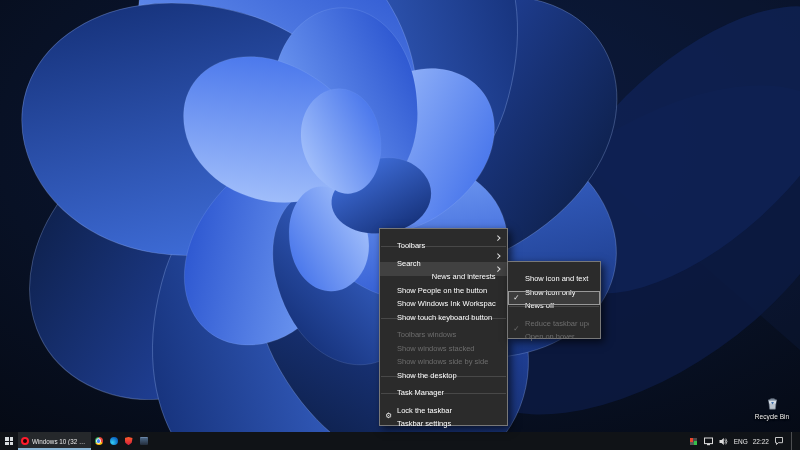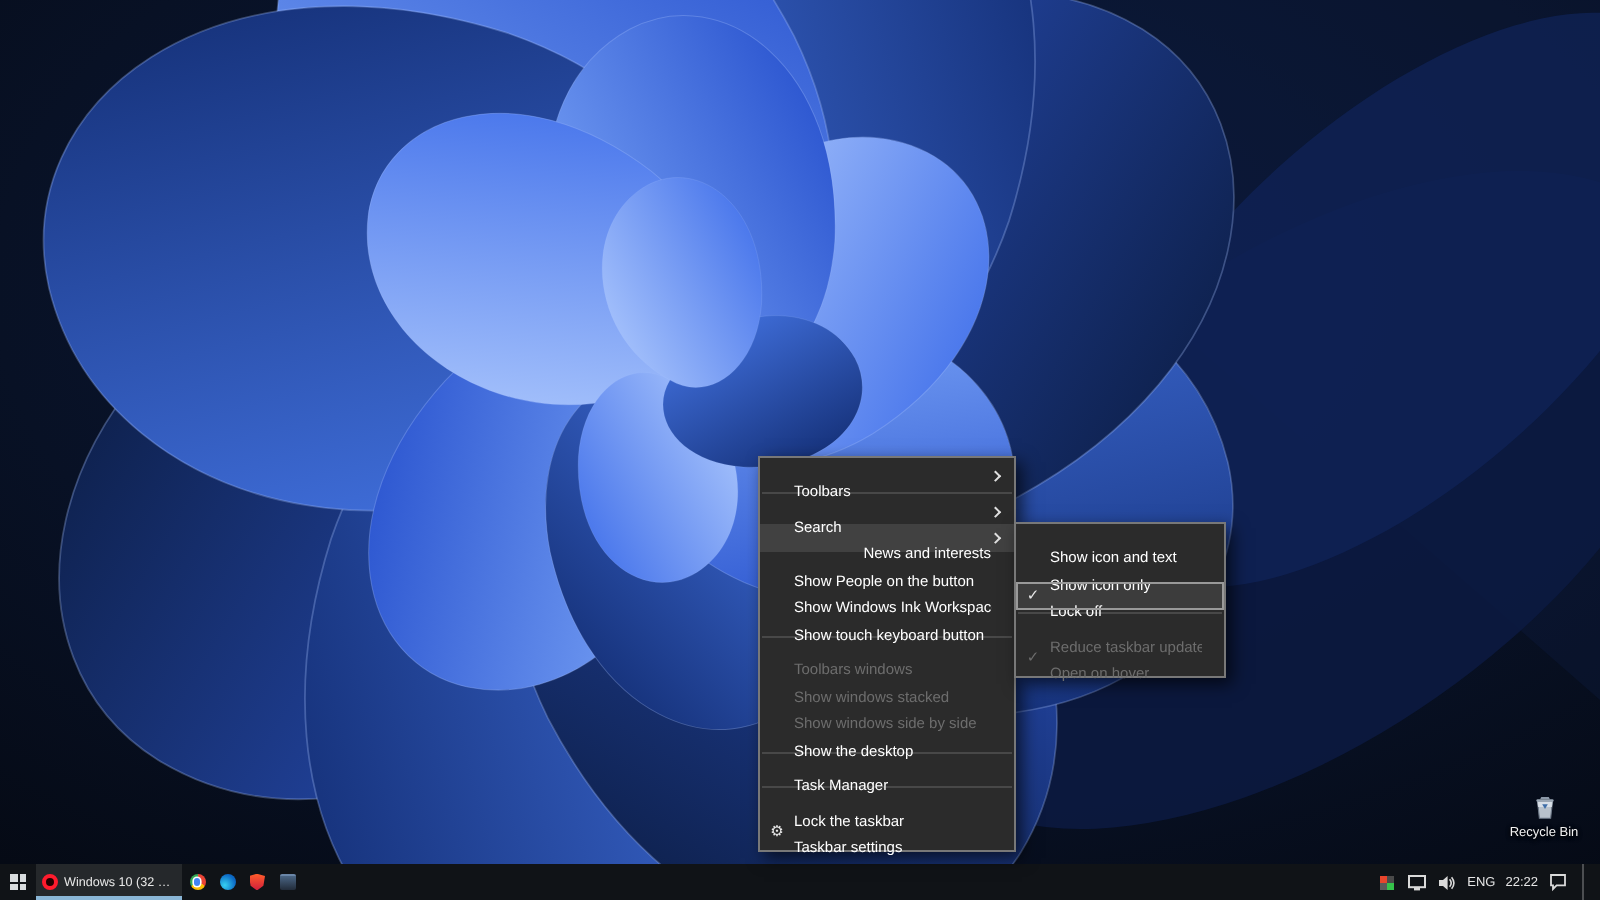--- a/index.html
+++ b/index.html
@@ -13,21 +13,21 @@
                display:flex; flex-direction:column; align-items:center; cursor:default; }
   .desk-icon .glyph { width:15px; height:15px; }
   .desk-icon .lbl { margin-top:2px; font-size:6.5px; color:#f2f2f2;
                     text-shadow:0 1px 2px #000, 0 0 2px #000; white-space:nowrap; }
 
   
   .menu { position:absolute; background:#2b2b2b; border:1px solid #787878;
           box-shadow:3px 3px 8px rgba(0,0,0,.65); padding:2px 0; z-index:30;
           color:#ffffff; }
   .menu-main { left:379px; top:228px; width:129px; }
-  .menu-sub  { left:507px; top:261px; width:106px;  z-index:31; }
+  .menu-sub  { left:507px; top:261px; width:94px;  z-index:31; }
   .mi { display:flex; align-items:center; height:13.5px; padding-right:5px; }
   .mi .mi-check { width:17px; flex:0 0 17px; text-align:center; font-size:7.5px;
                   line-height:13.5px; color:#e8e8e8; }
   .mi .mi-label { flex:1; font-size:7.5px; white-space:nowrap; overflow:hidden;margin-top:16px; }
   .mi .mi-arrow { width:3.5px; height:3.5px; border-right:1px solid #e0e0e0;
                   border-top:1px solid #e0e0e0; transform:rotate(45deg);
                   margin-right:3px; visibility:hidden; flex:0 0 auto; }
   .mi.has-sub .mi-arrow { visibility:visible; }
   .mi.highlighted { background:#414141;text-align:right; }
   .mi.selected { background:#3c3c3c; outline:1px solid #999999; outline-offset:-1px; }
@@ -222,21 +222,21 @@
         <span class="mi-label">Show icon and text</span>
         <span class="mi-arrow"></span>
       </div>
       <div class="mi">
         <span class="mi-check"></span>
         <span class="mi-label">Show icon only</span>
         <span class="mi-arrow"></span>
       </div>
       <div class="mi selected">
         <span class="mi-check">✓</span>
-        <span class="mi-label">Lock off</span>
+        <span class="mi-label">News off</span>
         <span class="mi-arrow"></span>
       </div>
       <div class="menu-sep"></div>
       <div class="mi disabled">
         <span class="mi-check"></span>
         <span class="mi-label">Reduce taskbar updates</span>
         <span class="mi-arrow"></span>
       </div>
       <div class="mi disabled">
         <span class="mi-check">✓</span>

